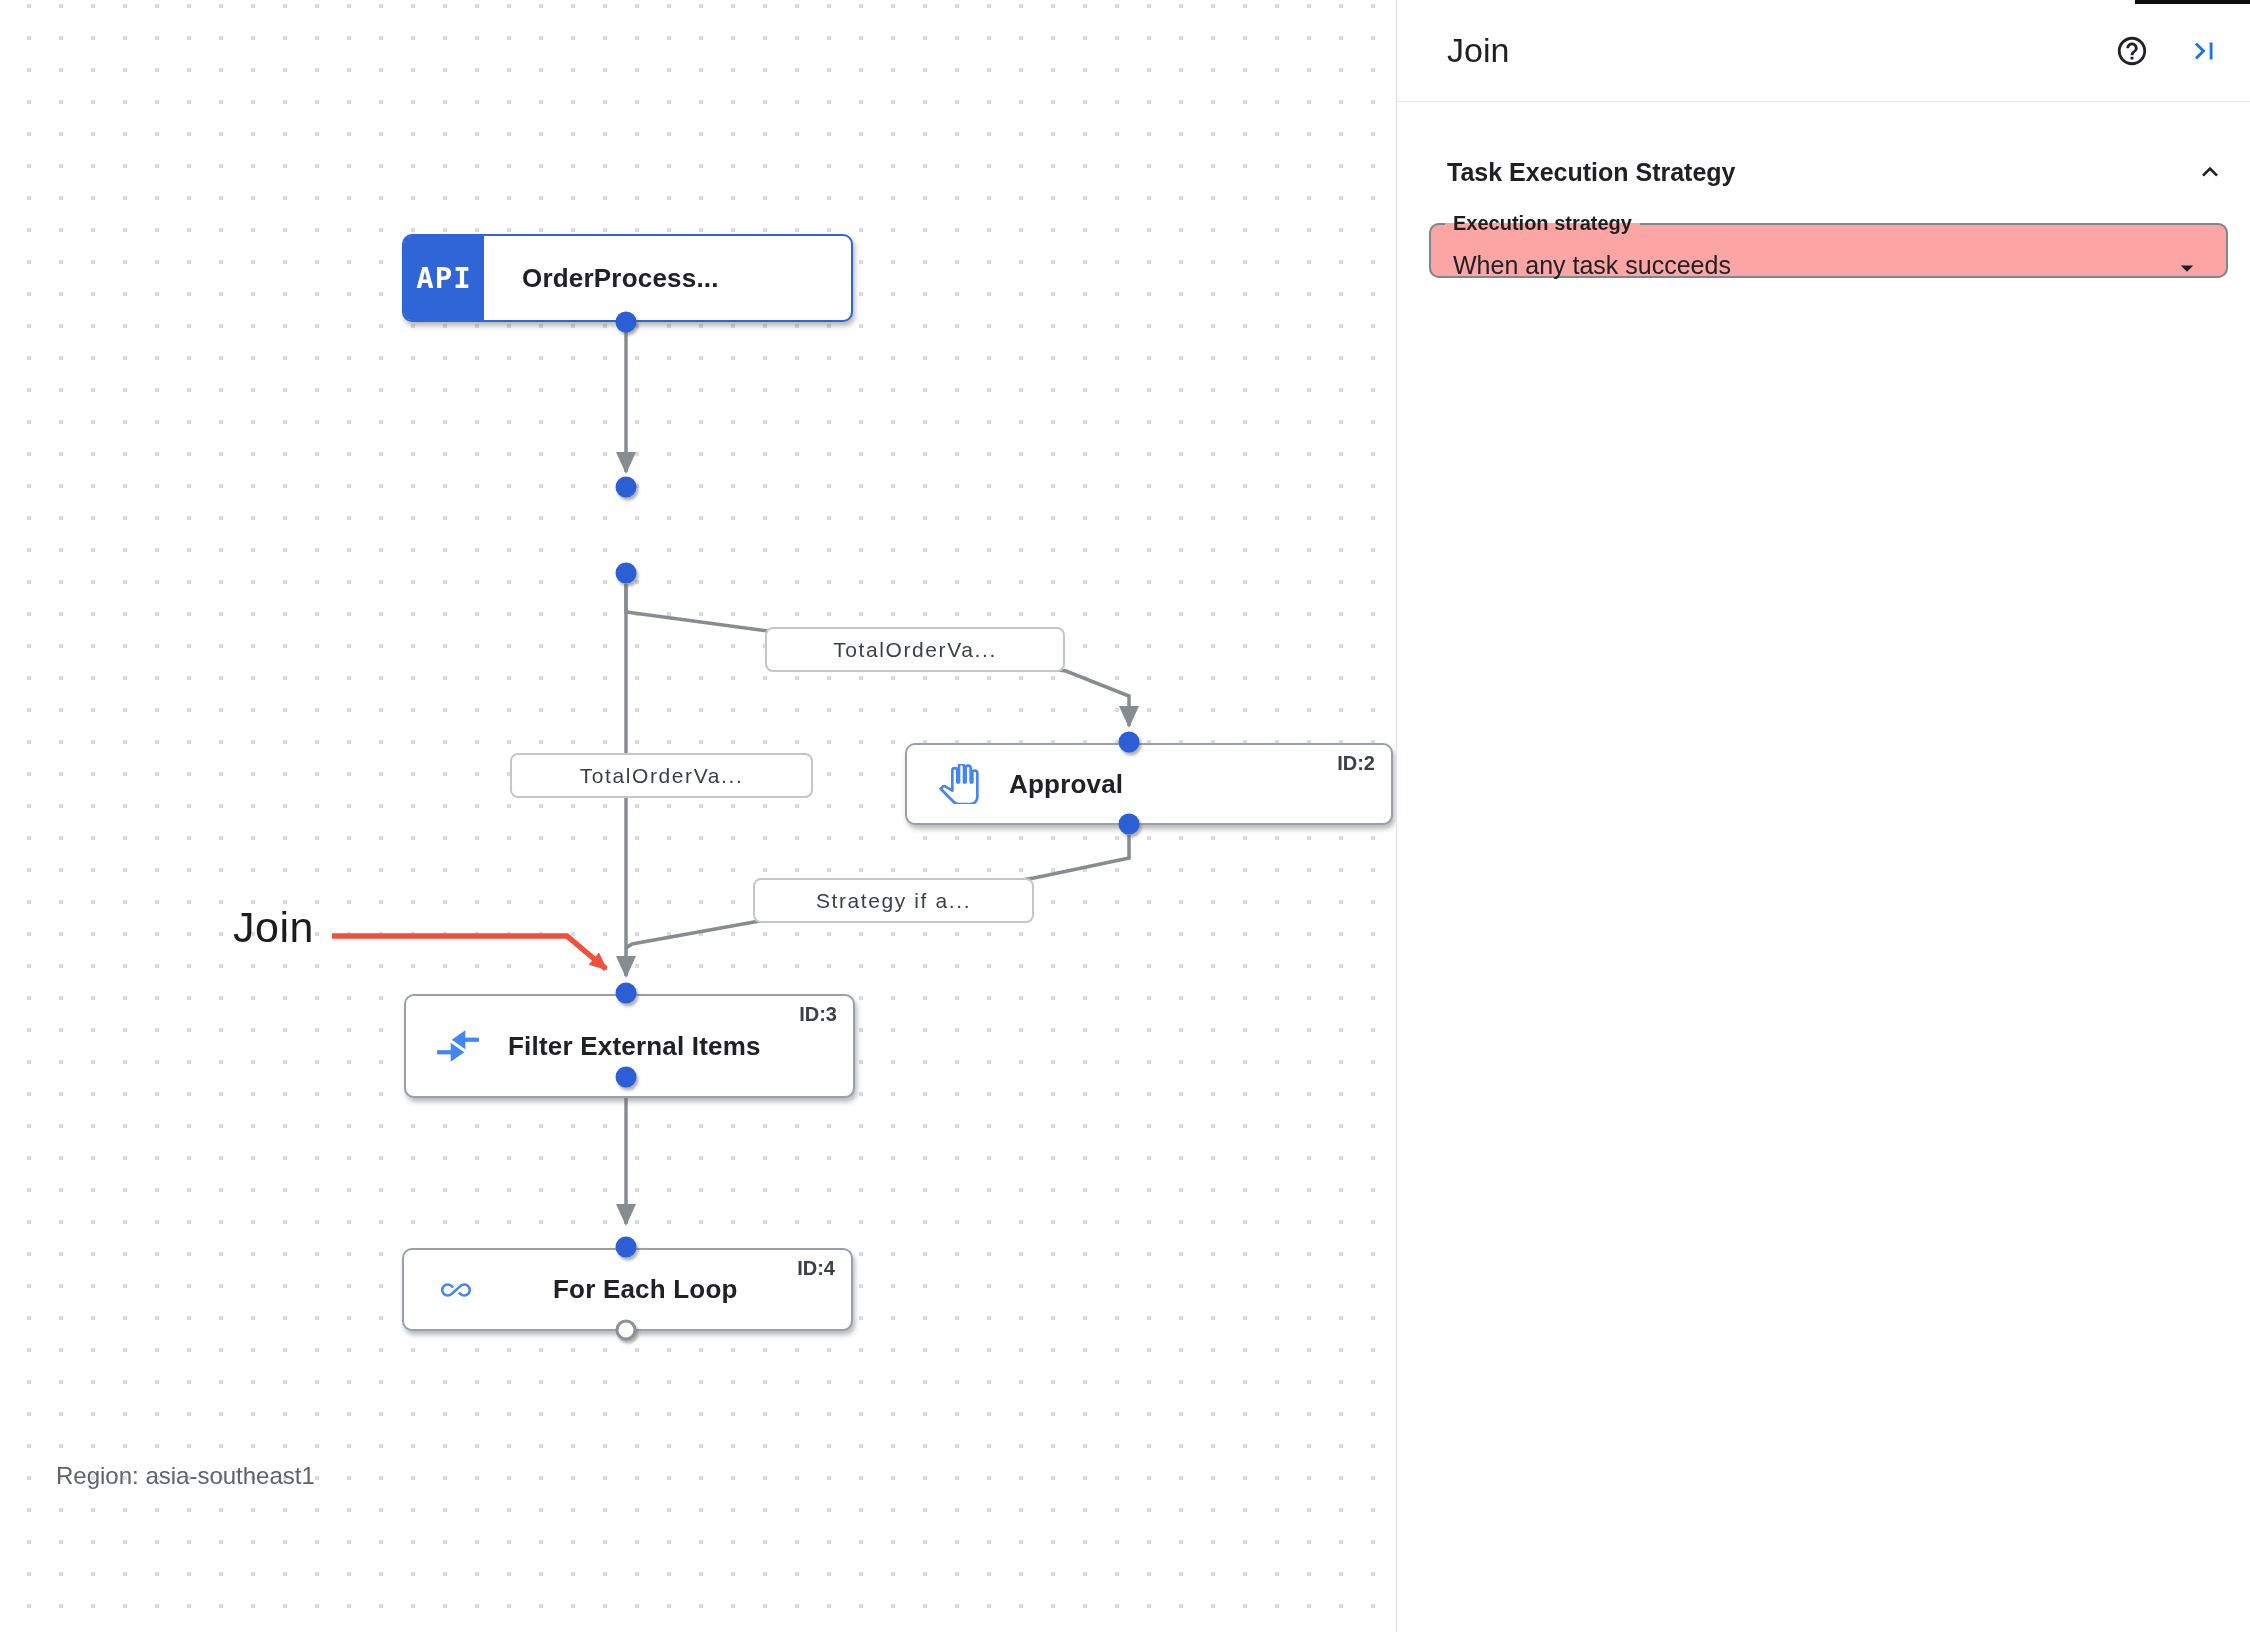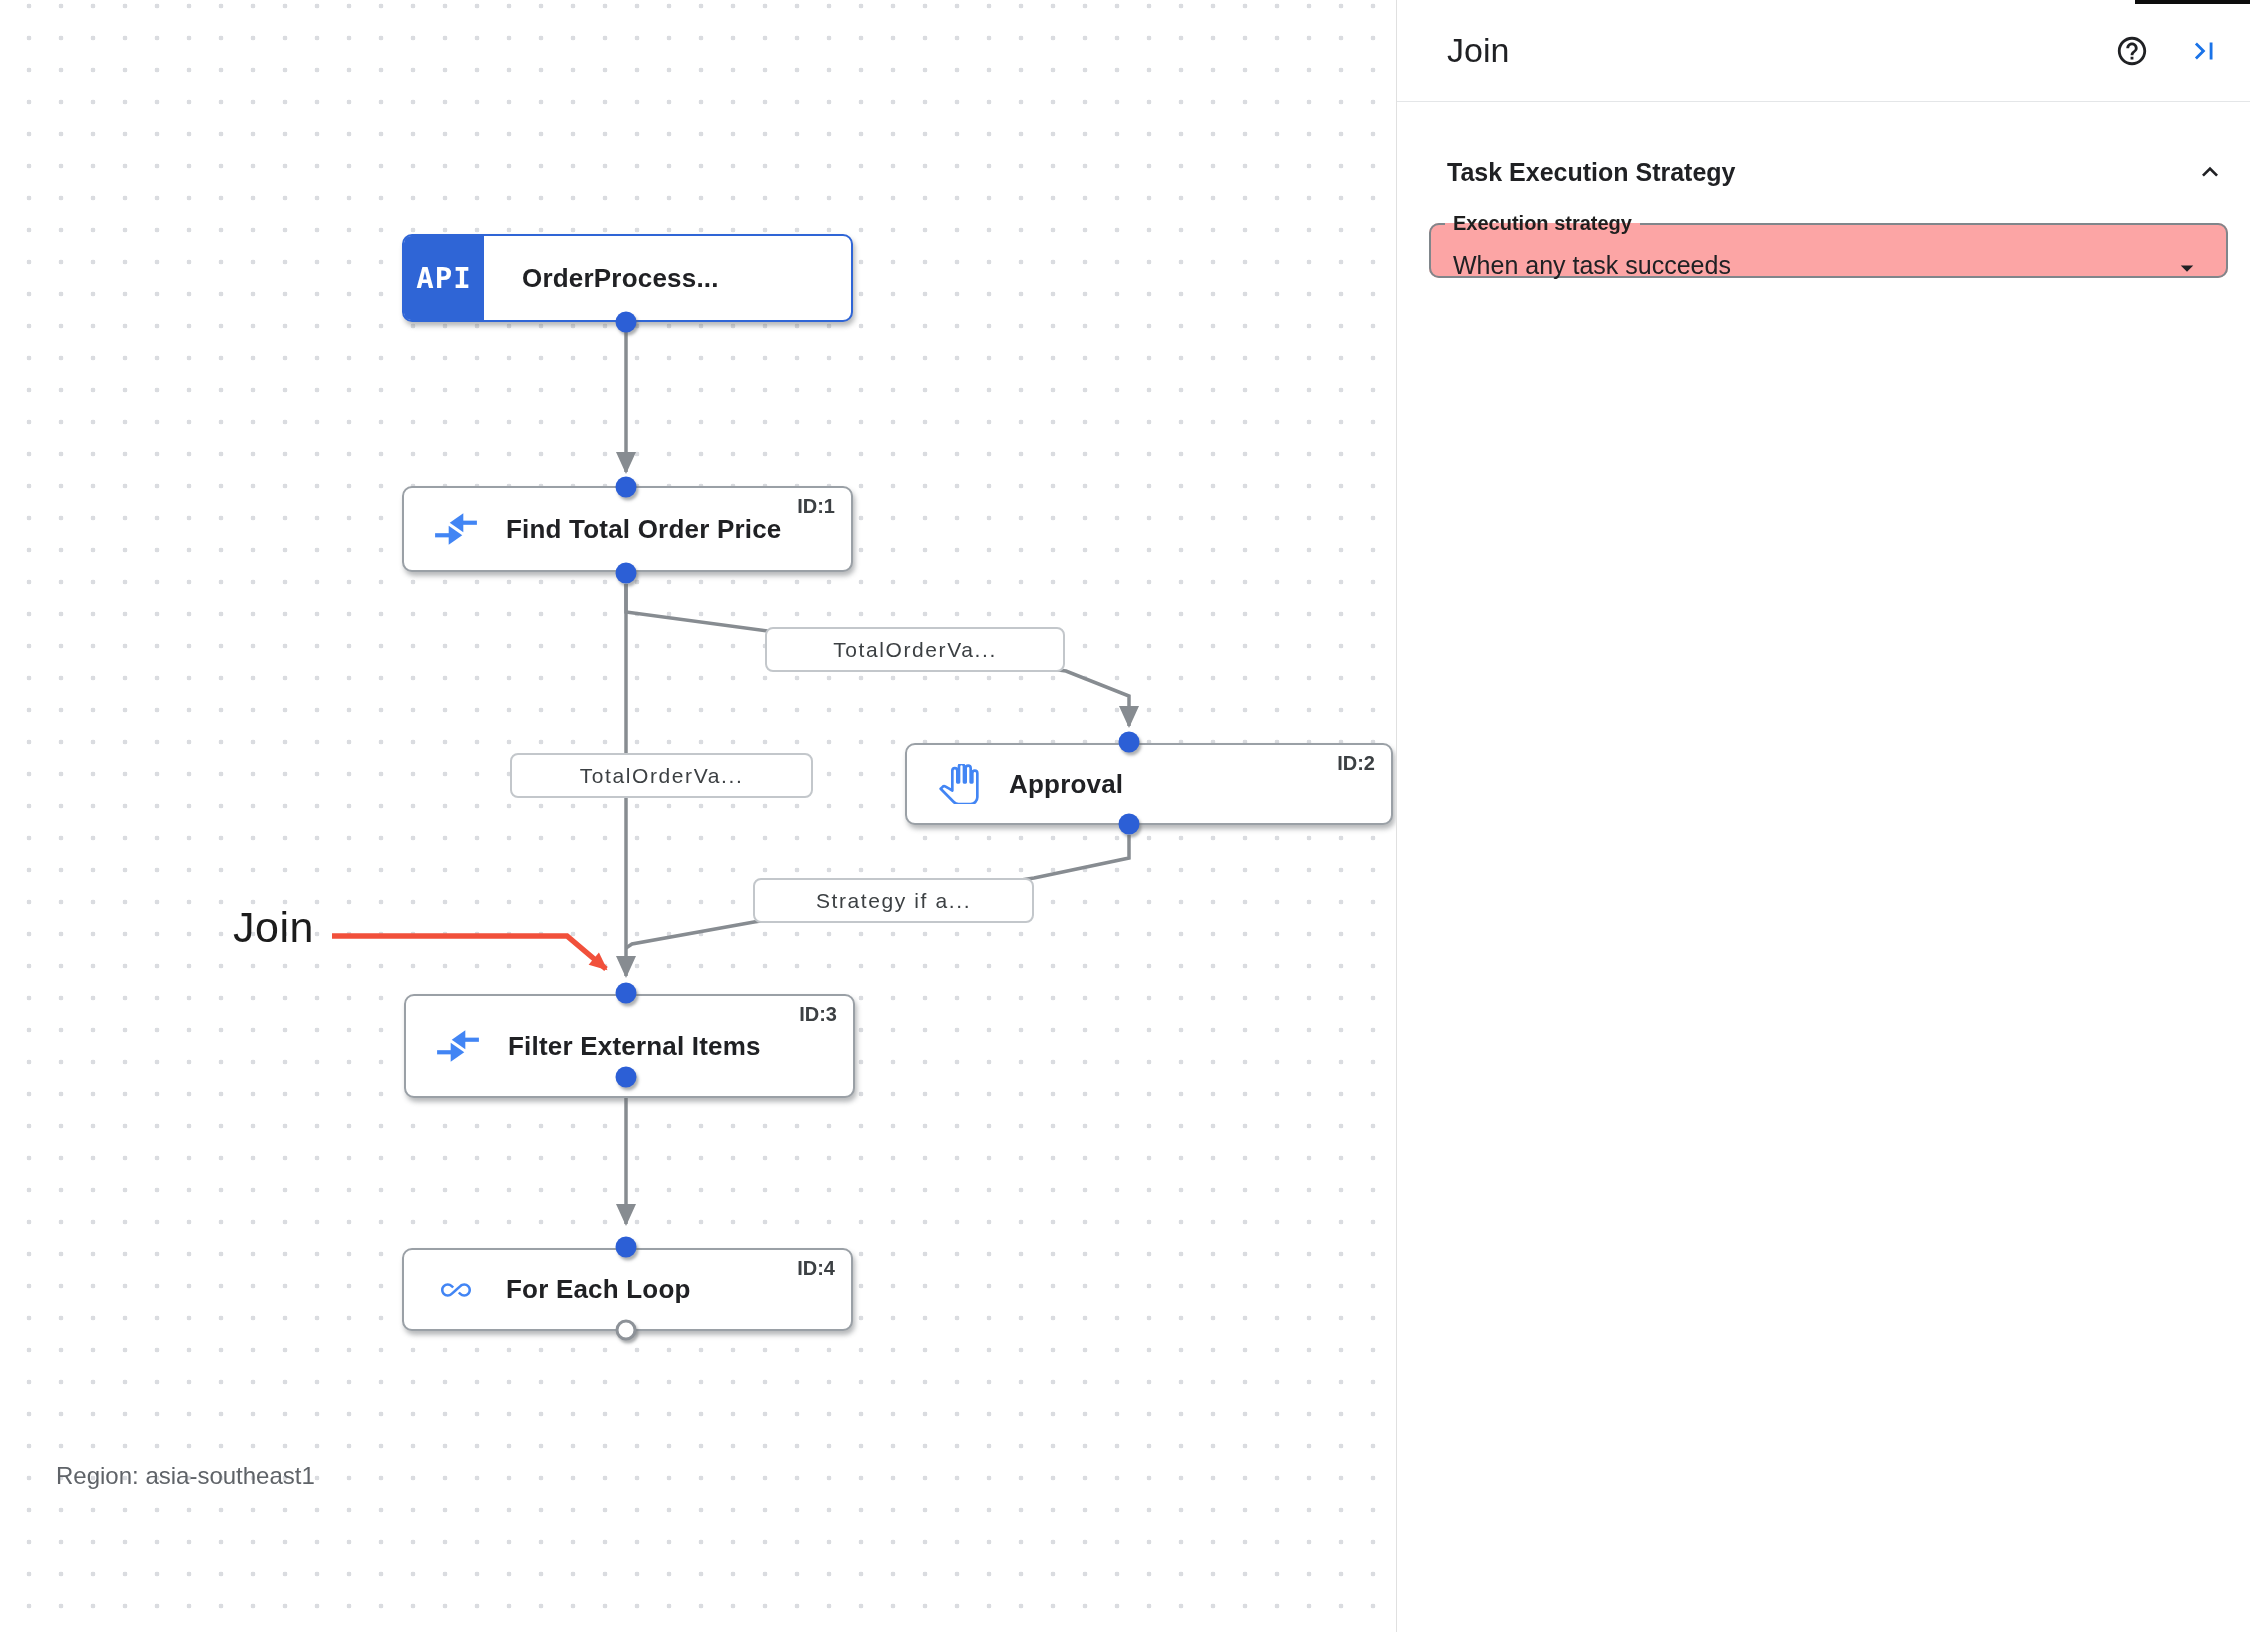--- a/index.html
+++ b/index.html
@@ -106,34 +106,20 @@
     <div class="edge-label" style="left:510px; top:753px; width:303px; height:45px;">TotalOrderVa...</div>
     <div class="edge-label" style="left:753px; top:878px; width:281px; height:45px;">Strategy if a...</div>
 
     <div class="node trigger" style="left:402px; top:234px; width:451px; height:88px;">
       <div class="api-badge">
         <span>API</span>
       </div>
       <span class="node-title">OrderProcess...</span>
     </div>
 
-    <div class="node" style="left:402px; top:486px; width:451px; height:86px;">
-      <span class="node-id">ID:1</span>
-      <span class="node-icon">
-        <svg width="46" height="32" viewBox="0 0 44 30">
-          <g fill="#4285f4">
-            <path d="M2 19h15v4H2z"></path>
-              <path d="M15 12l13 9-13 9z"></path>
-            <path d="M27 7h15v4H27z"></path>
-              <path d="M29 0L16 9l13 9z"></path>
-          </g>
-        </svg>
-      </span>
-      <span class="node-title">Find Total Order Price</span>
-    </div>
 
     <div class="node" style="left:905px; top:743px; width:488px; height:82px;">
       <span class="node-id">ID:2</span>
       <span class="node-icon">
         <svg width="40" height="40" viewBox="0 0 24 24">
           <path fill="none" stroke="#4285f4" stroke-width="1.6" stroke-linejoin="round" d="M23,5.5V20c0,2.2-1.8,4-4,4h-7.3c-1.08,0-2.1-0.43-2.85-1.19L1,14.83c0,0,1.26-1.23,1.3-1.25 c0.22-0.19,0.49-0.29,0.79-0.29c0.22,0,0.42,0.06,0.6,0.16C3.73,13.46,8,15.91,8,15.91V4c0-0.83,0.67-1.5,1.5-1.5 S11,3.17,11,4v7h1V1.5C12,0.67,12.67,0,13.5,0S15,0.67,15,1.5V11h1V2.5C16,1.67,16.67,1,17.5,1S19,1.67,19,2.5V11h1V5.5 C20,4.67,20.67,4,21.5,4S23,4.67,23,5.5z"></path>
         </svg>
       </span>
       <span class="node-title">Approval</span>
     </div>
@@ -146,21 +132,21 @@
             <path d="M2 19h15v4H2z"></path>
               <path d="M15 12l13 9-13 9z"></path>
             <path d="M27 7h15v4H27z"></path>
               <path d="M29 0L16 9l13 9z"></path>
           </g>
         </svg>
       </span>
       <span class="node-title">Filter External Items</span>
     </div>
 
-    <div class="node" style="left:402px; top:1248px; width:451px; height:83px;">
+    <div class="node" style="left:402px; top:1248px; width:451px; height:83px;gap:47px;">
       <span class="node-id">ID:4</span>
       <span class="node-icon">
         <svg width="46" height="30" viewBox="0 0 24 24">
           <path fill="#4285f4" d="M18.6,6.62c-1.44,0-2.8,0.56-3.77,1.53L12,10.66L10.48,12h0.01L7.8,14.39 c-0.64,0.64-1.49,0.99-2.4,0.99c-1.87,0-3.39-1.51-3.39-3.38S3.53,8.62,5.4,8.62c0.91,0,1.76,0.35,2.44,1.03l1.13,1 l1.51-1.34L9.22,8.2C8.2,7.18,6.84,6.62,5.4,6.62C2.42,6.62,0,9.04,0,12s2.42,5.38,5.4,5.38c1.44,0,2.8-0.56,3.77-1.53 l2.83-2.5l0.01,0.01L13.52,12h-0.01l2.69-2.39c0.64-0.64,1.49-0.99,2.4-0.99c1.87,0,3.39,1.51,3.39,3.38 s-1.52,3.38-3.39,3.38c-0.9,0-1.76-0.35-2.44-1.03l-1.14-1.01l-1.51,1.34l1.27,1.12c1.02,1.01,2.37,1.57,3.82,1.57 c2.98,0,5.4-2.41,5.4-5.38S21.58,6.62,18.6,6.62z"></path>
         </svg>
       </span>
       <span class="node-title">For Each Loop</span>
     </div>
 
     <div class="dot" style="left:626px; top:322px;"></div>

